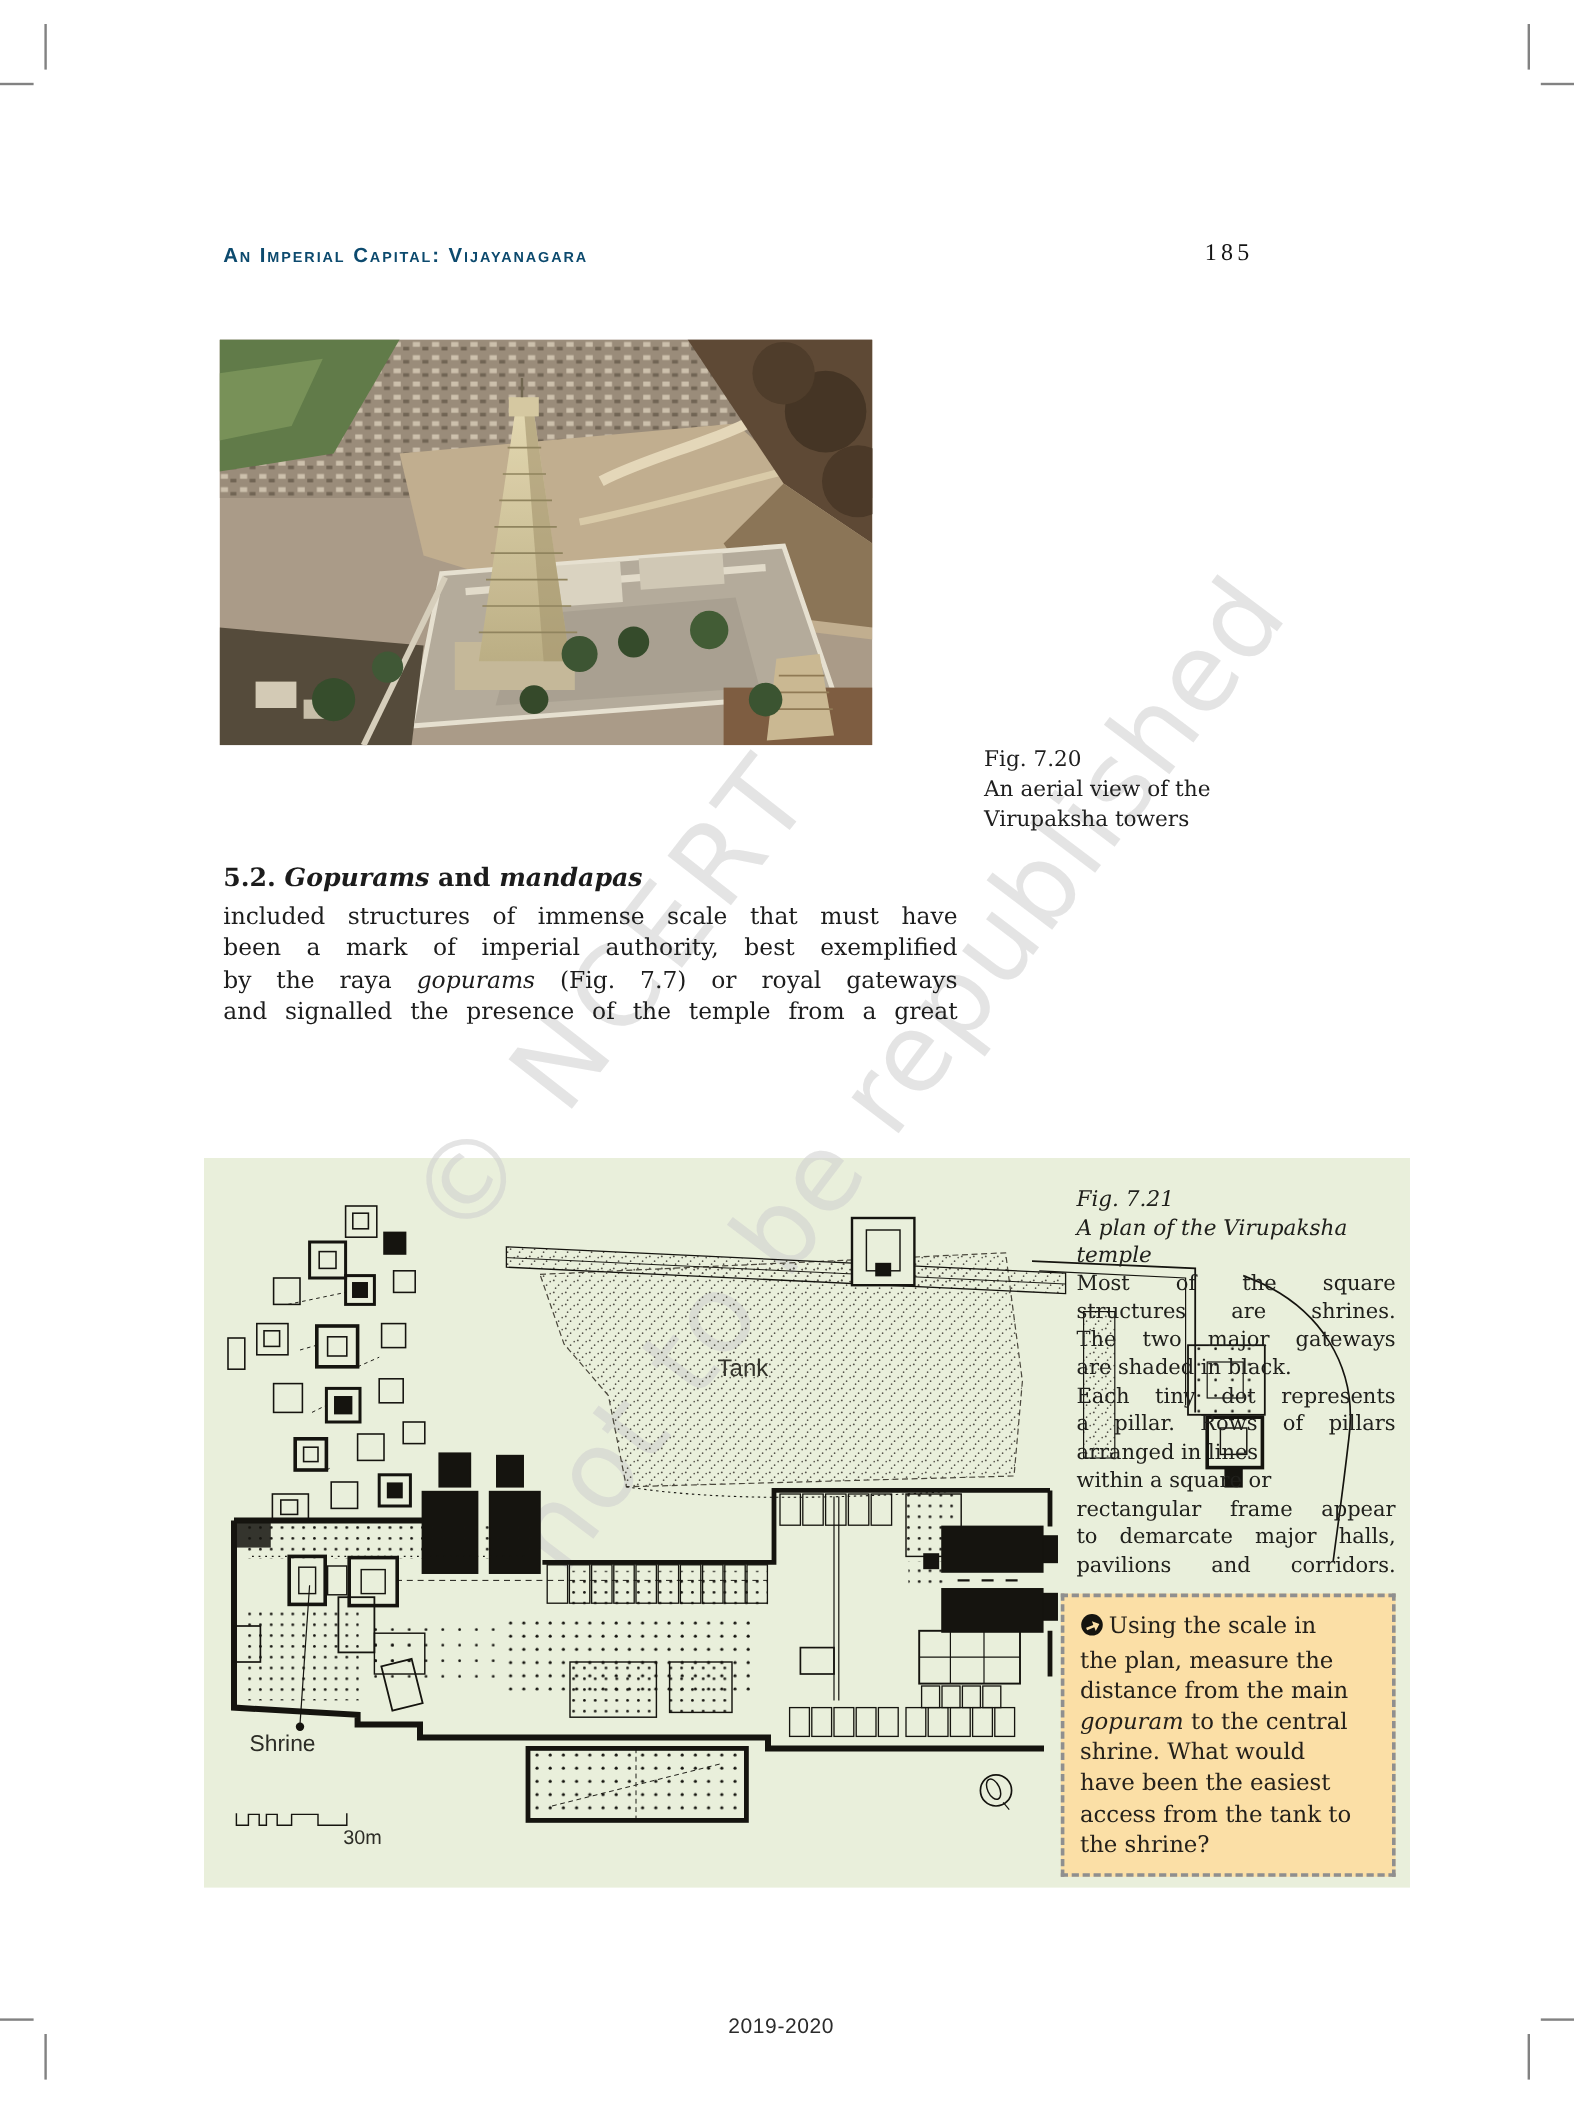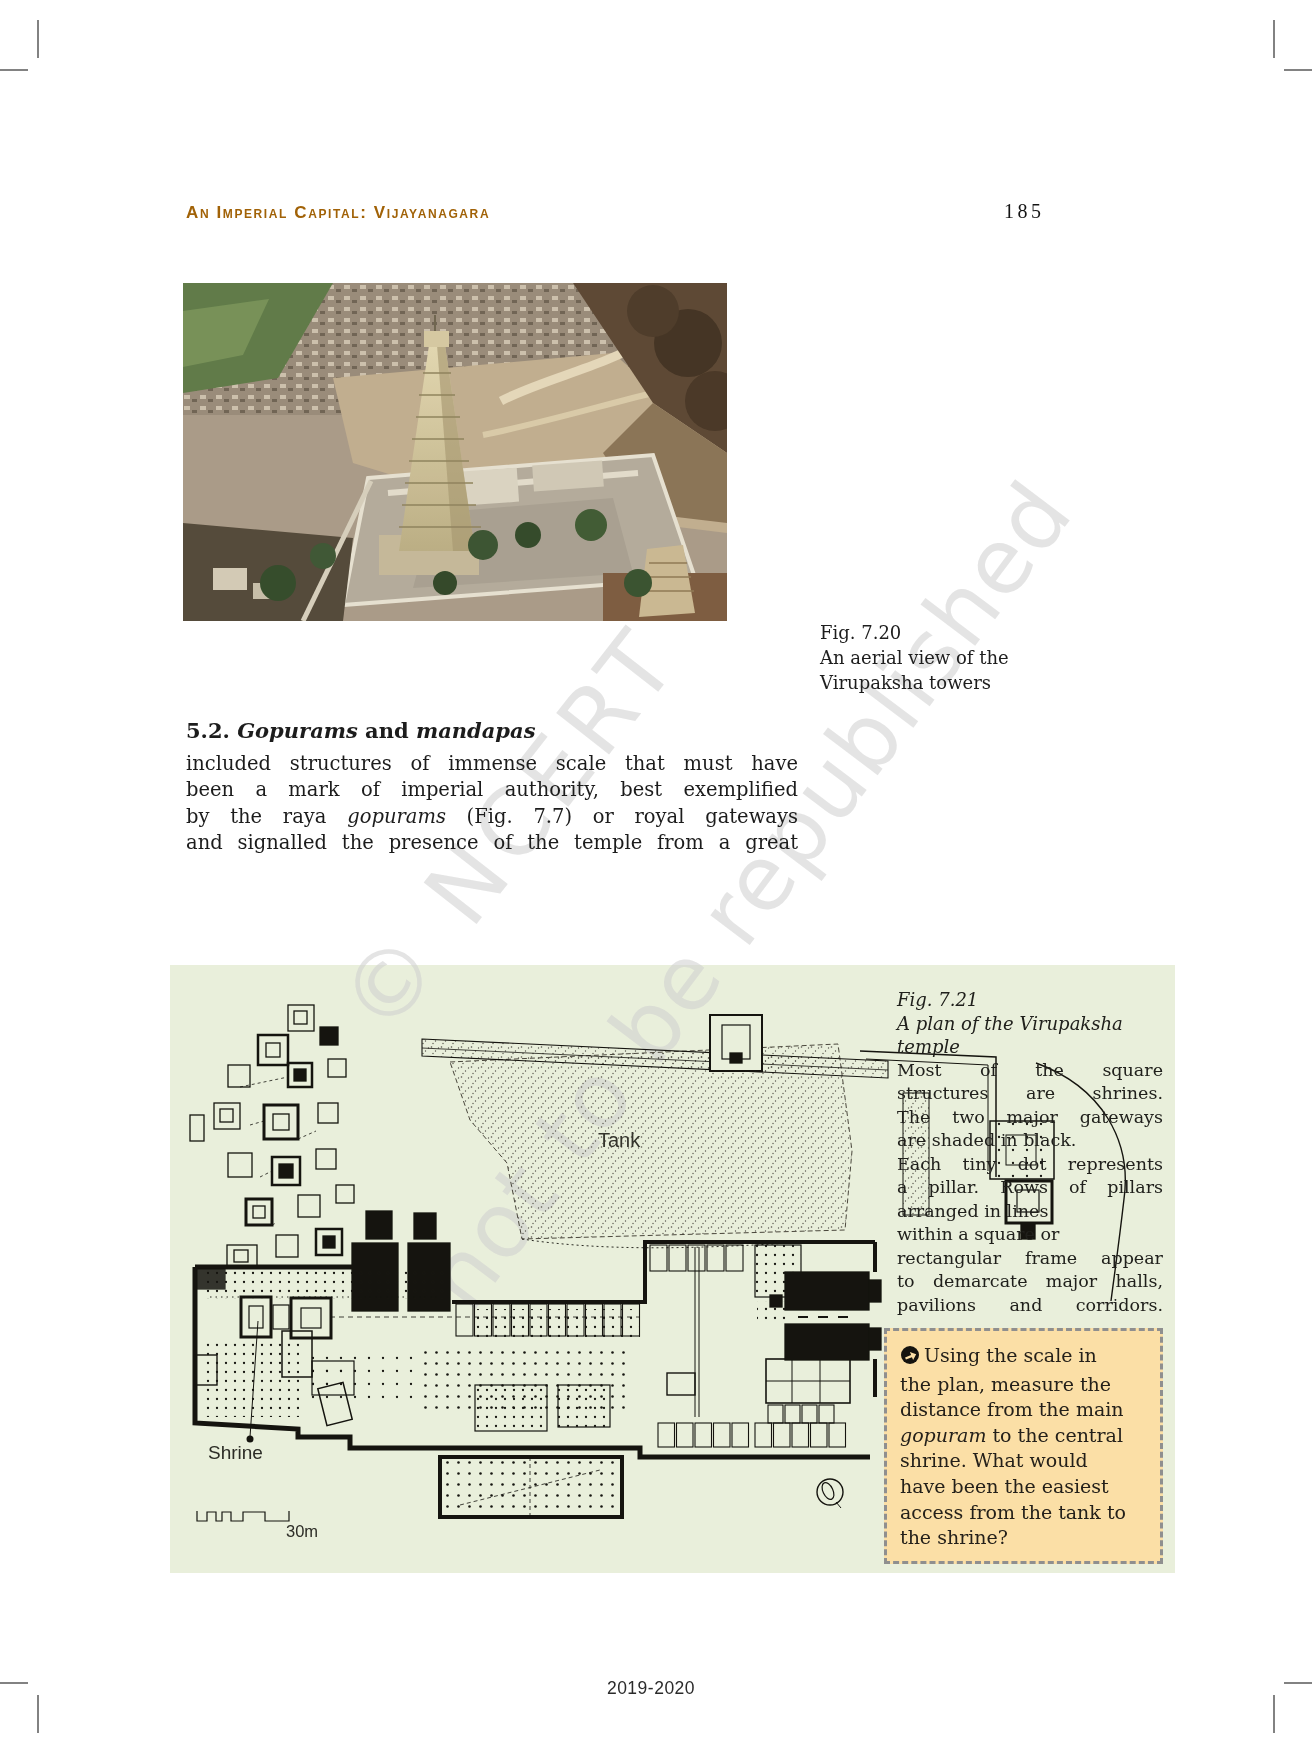--- a/index.html
+++ b/index.html
@@ -1,21 +1,21 @@
 <!DOCTYPE html>
 <html><head>
 <meta charset="utf-8">
 <style>
   html,body{margin:0;padding:0;background:#fff;}
   #page{position:relative;width:1312px;height:1753px;background:#ffffff;overflow:hidden;
         font-family:"DejaVu Serif", serif;color:#1c1c1c;}
   .abs{position:absolute;}
   
   .hdr-title{font-family:"Liberation Sans",sans-serif;font-variant:small-caps;
-             font-weight:600;font-size:17px;letter-spacing:1.6px;color:#a16207;}
+             font-weight:600;font-size:17px;letter-spacing:1.6px;color:#0c4a6e;}
   .hdr-num{font-family:Liberation Serif, serif;font-size:20px;letter-spacing:3.5px;color:#141414;}
   
   .sec-head{font-size:21px;font-weight:bold;}
   .sec-head .it{font-style:italic;}
   .bodytxt{width:612px;font-size:19.5px;line-height:26.3px;}
   .jline{text-align:justify;text-align-last:justify;}
   .bodytxt .it{font-style:italic;}
   
   .cap720{font-size:18px;line-height:25px;color:#1e1e1e;}
   

